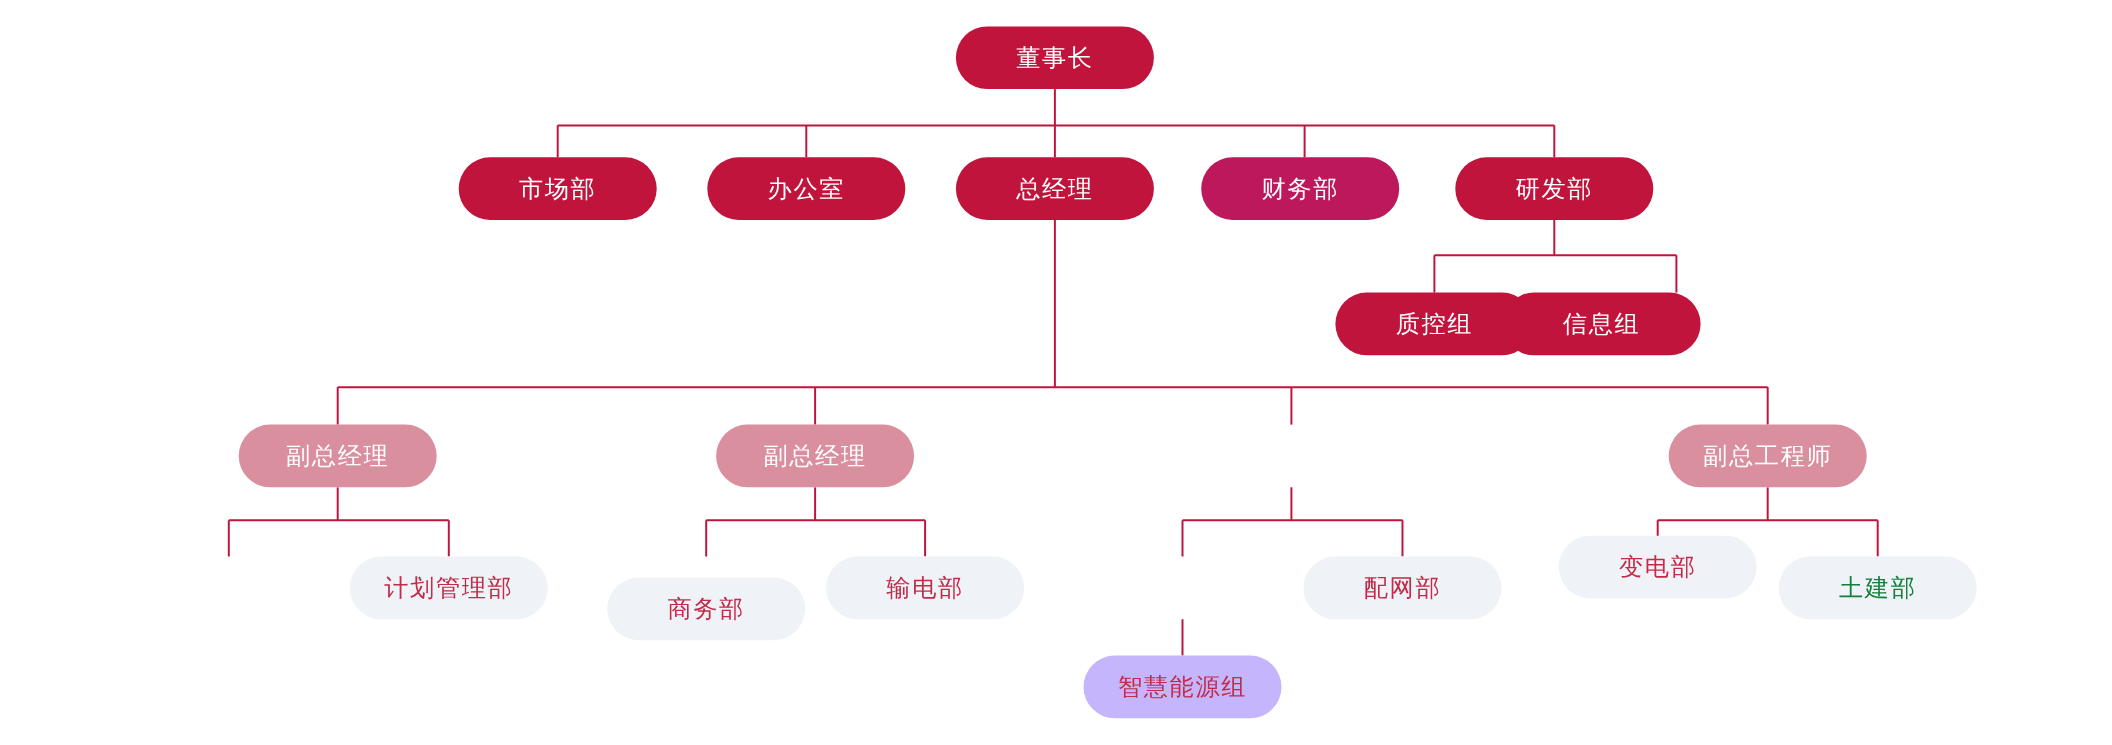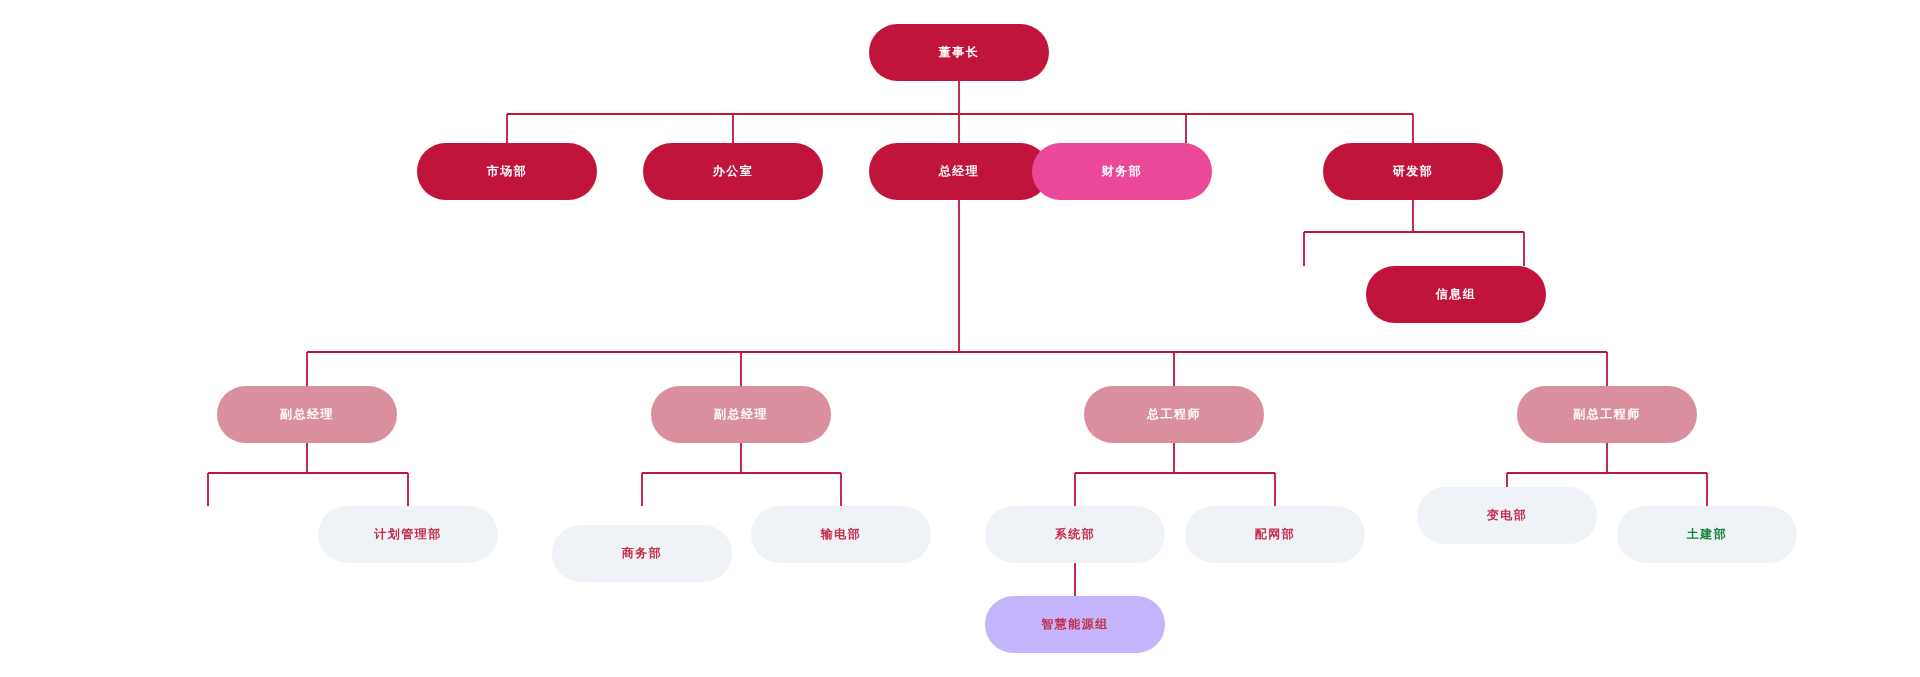--- a/index.html
+++ b/index.html
@@ -24,22 +24,22 @@
     pointer-events: none;
   }
   .org-node {
     position: absolute;
     width: 180px;
     height: 57px;
     border-radius: 29px;
     display: flex;
     align-items: center;
     justify-content: center;
-    font-size: 12px;
-    font-weight: 700;
+    font-size: 22px;
+    font-weight: 400;
     letter-spacing: 1.5px;
     white-space: nowrap;
     box-sizing: border-box;
     cursor: default;
   }
 </style>
 </head>
 <body>
 
 <div id="canvas" style="background: rgb(255, 255, 255);">
@@ -79,28 +79,27 @@
       <line x1="1707" y1="473" x2="1707" y2="506" stroke="#c0143c" stroke-width="1.8"></line>
       <line x1="1075" y1="563" x2="1075" y2="579" stroke="#c0143c" stroke-width="1.8"></line>
       <line x1="1075" y1="579" x2="1075" y2="579" stroke="#c0143c" stroke-width="1.8"></line>
       <line x1="1075" y1="579" x2="1075" y2="596" stroke="#c0143c" stroke-width="1.8"></line>
     </svg>
 
 <div class="org-node" style="left: 869px; top: 24px; background: rgb(192, 20, 60); color: rgb(255, 255, 255);">董事长</div>
     <div class="org-node" style="left: 417px; top: 143px; background: rgb(192, 20, 60); color: rgb(255, 255, 255);">市场部</div>
     <div class="org-node" style="left: 643px; top: 143px; background: rgb(192, 20, 60); color: rgb(255, 255, 255);">办公室</div>
     <div class="org-node" style="left: 869px; top: 143px; background: rgb(192, 20, 60); color: rgb(255, 255, 255);">总经理</div>
-    <div class="org-node" style="left: 1032px; top: 143px; background: #ec4899; color: rgb(255, 255, 255);">财务部</div>
+    <div class="org-node" style="left: 1092px; top: 143px; background: #be185d; color: rgb(255, 255, 255);">财务部</div>
     <div class="org-node" style="left: 1323px; top: 143px; background: rgb(192, 20, 60); color: rgb(255, 255, 255);">研发部</div>
+    <div class="org-node" style="left: 1214px; top: 266px; background: rgb(192, 20, 60); color: rgb(255, 255, 255);">质控组</div>
     <div class="org-node" style="left: 1366px; top: 266px; background: rgb(192, 20, 60); color: rgb(255, 255, 255);">信息组</div>
     <div class="org-node" style="left: 217px; top: 386px; background: rgb(217, 143, 158); color: rgb(255, 255, 255);">副总经理</div>
     <div class="org-node" style="left: 651px; top: 386px; background: rgb(217, 143, 158); color: rgb(255, 255, 255);">副总经理</div>
-    <div class="org-node" style="left: 1084px; top: 386px; background: rgb(217, 143, 158); color: rgb(255, 255, 255);">总工程师</div>
     <div class="org-node" style="left: 1517px; top: 386px; background: rgb(217, 143, 158); color: rgb(255, 255, 255);">副总工程师</div>
     <div class="org-node" style="left: 318px; top: 506px; background: rgb(239, 243, 247); color: rgb(194, 43, 73);">计划管理部</div>
     <div class="org-node" style="left: 552px; top: 525px; background: rgb(239, 243, 247); color: rgb(194, 43, 73);">商务部</div>
     <div class="org-node" style="left: 751px; top: 506px; background: rgb(239, 243, 247); color: rgb(194, 43, 73);">输电部</div>
-    <div class="org-node" style="left: 985px; top: 506px; background: rgb(239, 243, 247); color: rgb(194, 43, 73);">系统部</div>
     <div class="org-node" style="left: 1185px; top: 506px; background: rgb(239, 243, 247); color: rgb(194, 43, 73);">配网部</div>
     <div class="org-node" style="left: 1417px; top: 487px; background: rgb(239, 243, 247); color: rgb(194, 43, 73);">变电部</div>
     <div class="org-node" style="left: 1617px; top: 506px; background: rgb(239, 243, 247); color: #15803d;">土建部</div>
     <div class="org-node" style="left: 985px; top: 596px; background: #c4b5fd; color: rgb(194, 43, 73);">智慧能源组</div>
   </div>
 
 </body></html>

